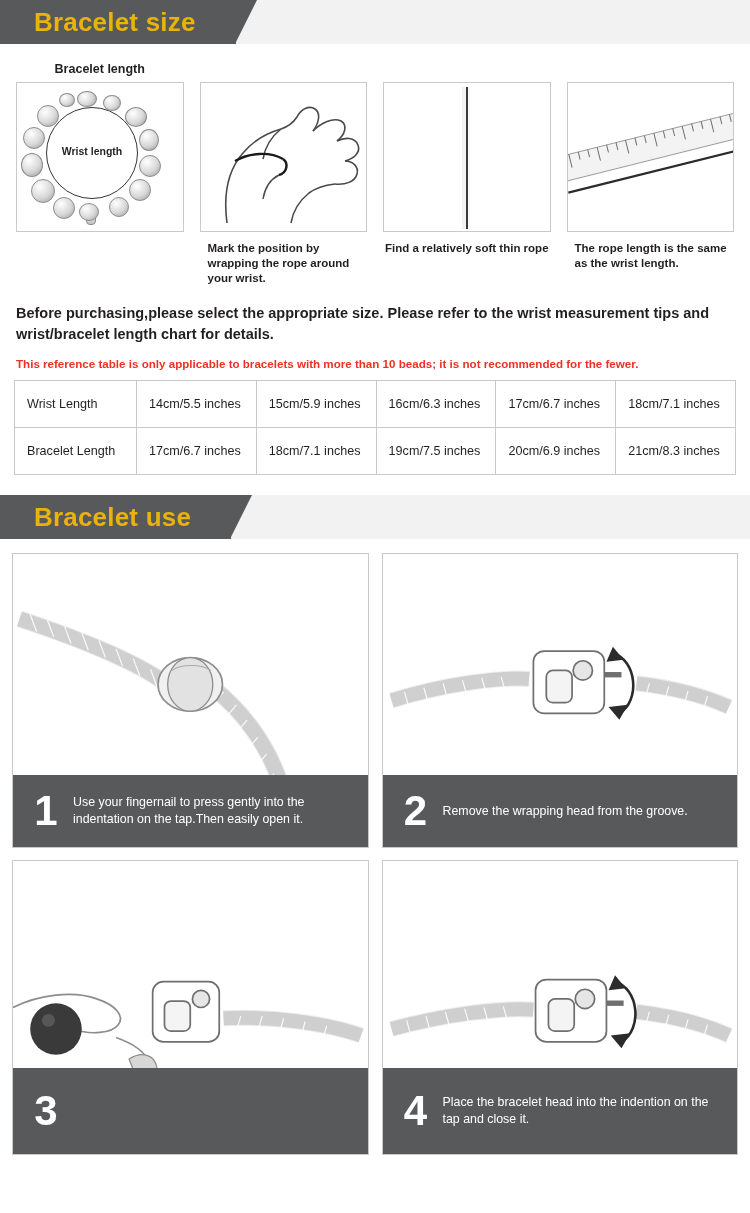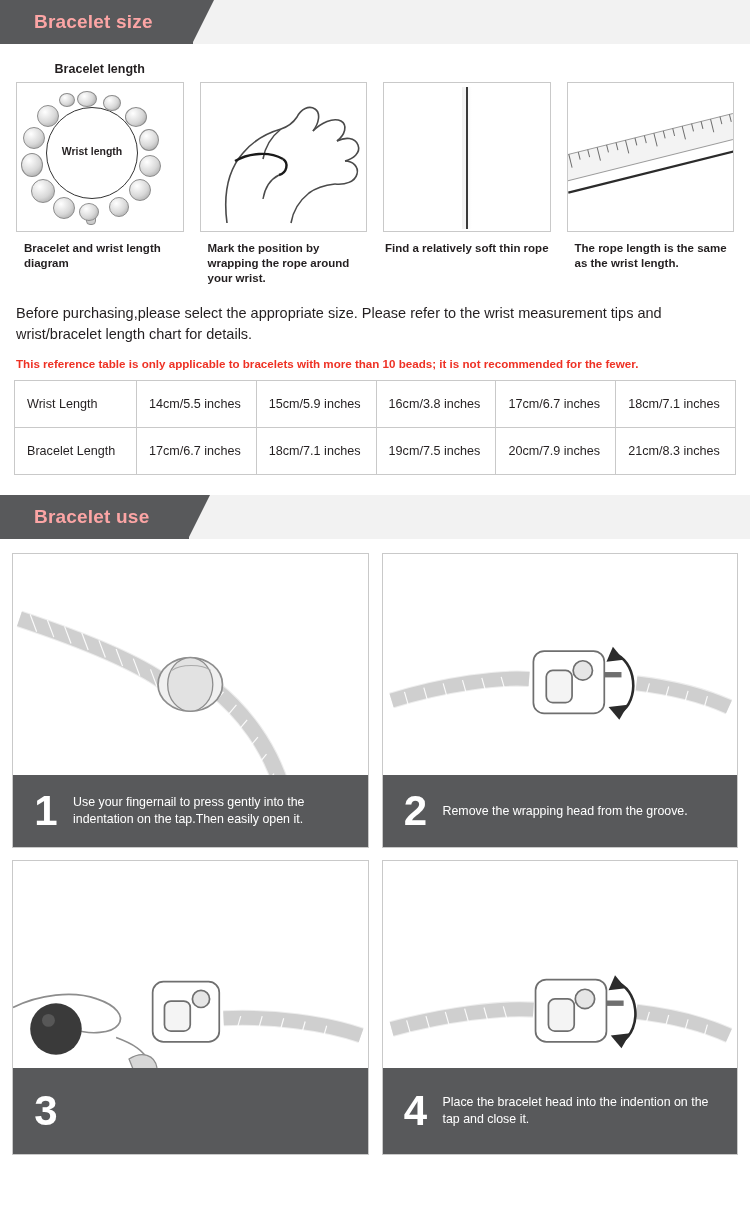--- a/index.html
+++ b/index.html
@@ -23,22 +23,22 @@
   .banner .tab {
     position: absolute;
     left: 0;
     top: 0;
     height: 44px;
     background: #58595b;
     display: flex;
     align-items: center;
     padding-left: 34px;
     padding-right: 40px;
-    color: #fca5a5;
-    font-size: 19px;
+    color: #eab308;
+    font-size: 26px;
     font-weight: bold;
     letter-spacing: .2px;
   }
   .banner .tab::after {
     content: "";
     position: absolute;
     right: -21px;
     top: 0;
     border-top: 44px solid #58595b;
     border-right: 22px solid transparent;
@@ -135,21 +135,21 @@
   }
   .hand svg { width: 100%; height: 100%; }
 
   
   .ruler-wrap { position: absolute; left: 0; top: 0; width: 100%; height: 100%; }
   .ruler-wrap svg { width: 100%; height: 100%; }
 
   
   .note-main {
     font-size: 14.5px;
-    font-weight: normal;
+    font-weight: bold;
     line-height: 1.45;
     padding: 18px 14px 0 16px;
   }
   .note-red {
     font-size: 11.6px;
     font-weight: bold;
     color: #ee3124;
     padding: 12px 14px 10px 16px;
   }
 
@@ -235,21 +235,20 @@
         <div class="bead" style="left:112px;top:96px;width:22px;height:22px;"></div>
         <div class="bead" style="left:92px;top:114px;width:20px;height:20px;"></div>
         <div class="bead" style="left:62px;top:120px;width:20px;height:18px;"></div>
         <div class="bead" style="left:36px;top:114px;width:22px;height:22px;"></div>
         <div class="bead" style="left:14px;top:96px;width:24px;height:24px;"></div>
         <div class="bead" style="left:4px;top:70px;width:22px;height:24px;"></div>
         <div class="bead" style="left:6px;top:44px;width:22px;height:22px;"></div>
         <div class="bead" style="left:20px;top:22px;width:22px;height:22px;"></div>
         <div class="bead" style="left:42px;top:10px;width:16px;height:14px;"></div>
       </div>
-      <div class="m-cap left">Bracelet and wrist length diagram</div>
     </div>
 
     <div class="measure-cell">
       <div class="m-title">&nbsp;</div>
       <div class="m-box">
         <div class="hand">
           <svg viewBox="0 0 168 138" xmlns="http://www.w3.org/2000/svg">
             <g fill="none" stroke="#4a4a4a" stroke-width="1.6">
               <path d="M18 134 C14 104 20 80 34 64 C44 52 58 44 72 40 C78 38 84 34 88 28 C92 20 100 16 106 20 C112 24 110 34 104 42"></path>
               <path d="M104 42 C112 34 124 28 132 32 C139 36 136 46 128 52"></path>
@@ -318,30 +317,30 @@
 
   <div class="note-main">Before purchasing,please select the appropriate size. Please refer to the wrist measurement tips and wrist/bracelet length chart for details.</div>
   <div class="note-red">This reference table is only applicable to bracelets with more than 10 beads; it is not recommended for the fewer.</div>
 
   <table class="size-table">
     <tbody>
       <tr>
         <td class="head">Wrist Length</td>
         <td>14cm/5.5 inches</td>
         <td>15cm/5.9 inches</td>
-        <td>16cm/3.8 inches</td>
+        <td>16cm/6.3 inches</td>
         <td>17cm/6.7 inches</td>
         <td>18cm/7.1 inches</td>
       </tr>
       <tr>
         <td class="head">Bracelet Length</td>
         <td>17cm/6.7 inches</td>
         <td>18cm/7.1 inches</td>
         <td>19cm/7.5 inches</td>
-        <td>20cm/7.9 inches</td>
+        <td>20cm/6.9 inches</td>
         <td>21cm/8.3 inches</td>
       </tr>
     </tbody>
   </table>
 
   <div class="banner" style="margin-top:20px;">
     <div class="tab">Bracelet use</div>
   </div>
 
   <div class="use-grid">

